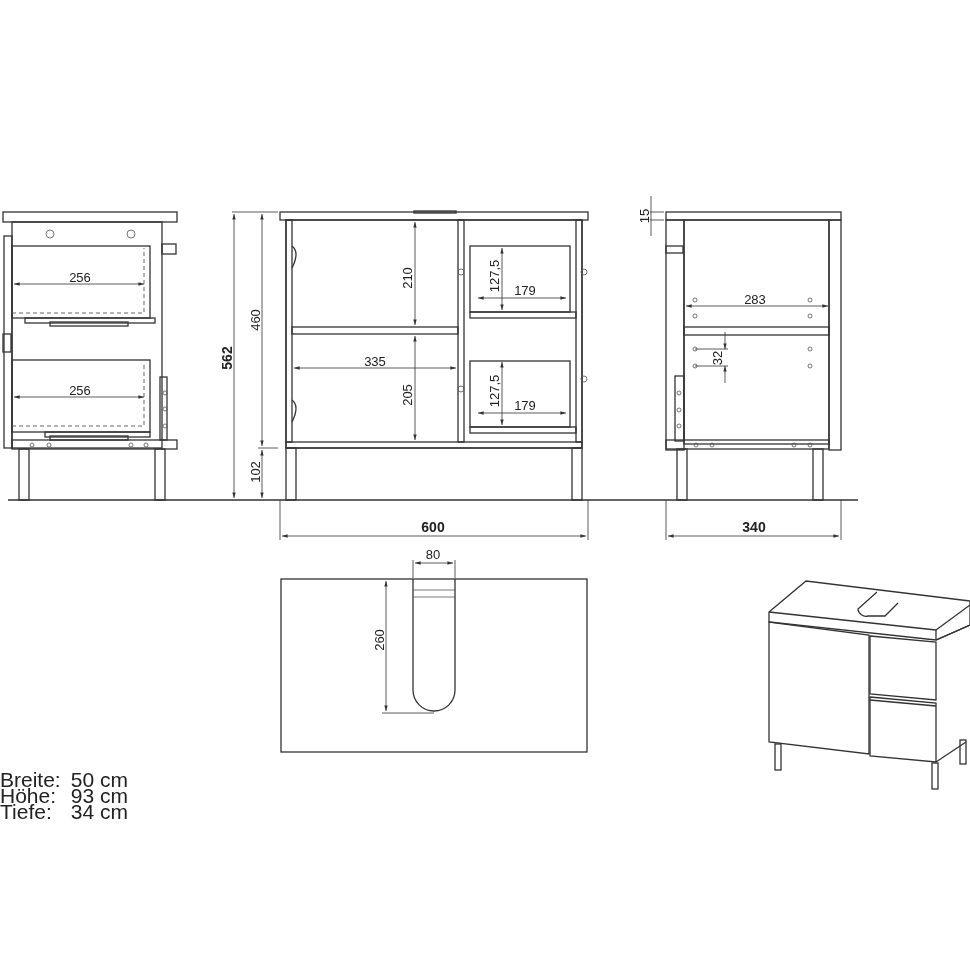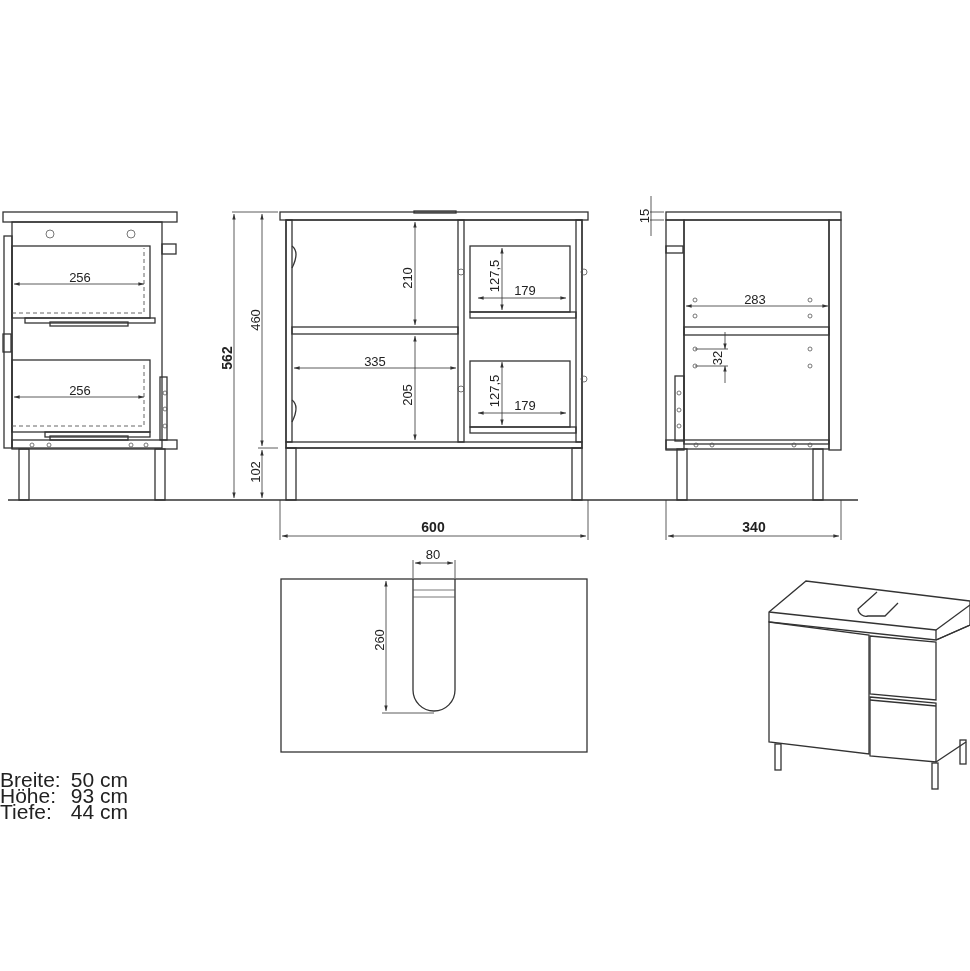--- a/index.html
+++ b/index.html
@@ -201,15 +201,15 @@
   <div class="row">
     <span class="k">Breite:</span>
     <span class="v">50 cm</span>
   </div>
   <div class="row">
     <span class="k">Höhe:</span>
     <span class="v">93 cm</span>
   </div>
   <div class="row">
     <span class="k">Tiefe:</span>
-    <span class="v">44 cm</span>
+    <span class="v">34 cm</span>
   </div>
 </div>
 
 </body></html>

